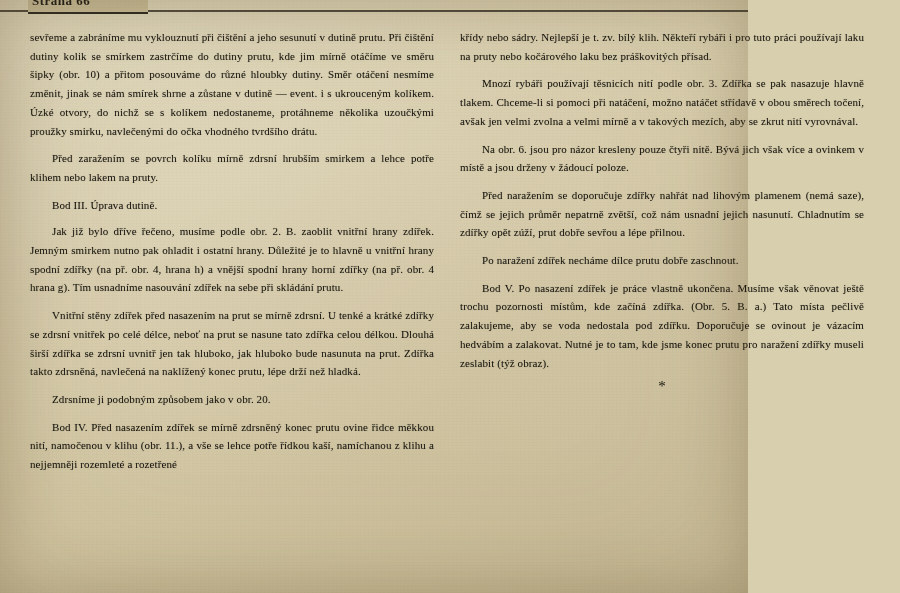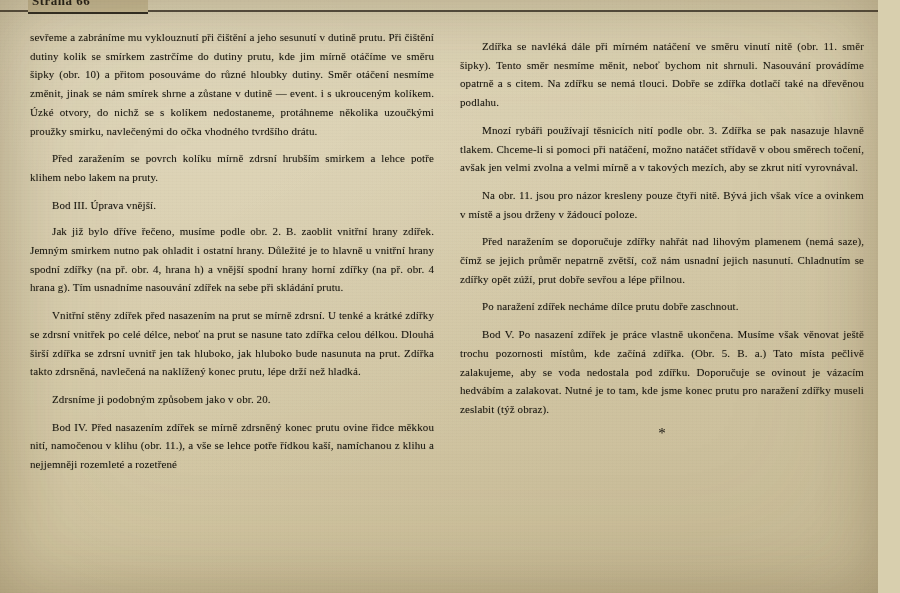--- a/index.html
+++ b/index.html
@@ -3,21 +3,21 @@
 <meta charset="utf-8">
 <style>
   html,body{margin:0;padding:0;}
   body{
     width:900px;height:593px;overflow:hidden;
     background:#d8cfae;
     font-family:"Liberation Serif", serif;
   }
   .page{
     position:relative;
-    width:878px;height:593px;
+    width:748px;height:593px;
     background:
       radial-gradient(ellipse at 20% 10%, rgba(255,255,255,0.14), rgba(255,255,255,0) 60%),
       radial-gradient(ellipse at 80% 90%, rgba(120,100,60,0.10), rgba(0,0,0,0) 65%),
       linear-gradient(180deg,#dcd2b2 0%, #d7ccab 45%, #d2c6a2 100%);
     box-sizing:border-box;
     padding-left:41px;
   }
   
   .grain{
     position:absolute;inset:0;
@@ -104,31 +104,31 @@
 
   <div class="runhead">
     <span class="txt">Strana 66</span>
   </div>
 
   <div class="cols ink">
 
     <div class="col lcol">
       <p class="noindent">sevřeme a zabráníme mu vyklouznutí při čištění a jeho sesunutí v dutině prutu. Při čištění dutiny kolik se smírkem zastrčíme do dutiny prutu, kde jim mírně otáčíme ve směru šipky (obr. 10) a přitom posouváme do různé hloubky dutiny. Směr otáčení nesmíme změnit, jinak se nám smírek shrne a zůstane v dutině — event. i s ukrouceným kolíkem. Úzké otvory, do nichž se s kolíkem nedostaneme, protáhneme několika uzoučkými proužky smirku, navlečenými do očka vhodného tvrdšího drátu.</p>
       <p class="gap">Před zaražením se povrch kolíku mírně zdrsní hrubším smirkem a lehce potře klihem nebo lakem na pruty.</p>
-      <p class="gap">Bod III. Úprava vnější.</p>
+      <p class="gap">Bod III. Úprava dutině.</p>
       <p>Jak již bylo dříve řečeno, musíme podle obr. 2. B. zaoblit vnitřní hrany zdířek. Jemným smirkem nutno pak ohladit i ostatní hrany. Důležité je to hlavně u vnitřní hrany spodní zdířky (na př. obr. 4, hrana h) a vnější spodní hrany horní zdířky (na př. obr. 4 hrana g). Tím usnadníme nasouvání zdířek na sebe při skládání prutu.</p>
       <p class="gap">Vnitřní stěny zdířek před nasazením na prut se mírně zdrsní. U tenké a krátké zdířky se zdrsní vnitřek po celé délce, neboť na prut se nasune tato zdířka celou délkou. Dlouhá širší zdířka se zdrsní uvnitř jen tak hluboko, jak hluboko bude nasunuta na prut. Zdířka takto zdrsněná, navlečená na naklížený konec prutu, lépe drží než hladká.</p>
       <p class="gap">Zdrsníme ji podobným způsobem jako v obr. 20.</p>
       <p class="gap">Bod IV. Před nasazením zdířek se mírně zdrsněný konec prutu ovine řidce měkkou nití, namočenou v klihu (obr. 11.), a vše se lehce potře řídkou kaší, namíchanou z klihu a nejjemněji rozemleté a rozetřené</p>
     </div>
 
     <div class="col rcol">
-      <p class="gap">Zdířka se navléká dále při mírném natáčení ve směru vinutí nitě (obr. 11. směr šipky). Tento směr nesmíme měnit, neboť bychom nit shrnuli. Nasouvání provádíme opatrně a s citem. Na zdířku se nemá tlouci. Dobře se zdířka dotlačí také na dřevěnou podlahu.</p>
+      <p class="noindent">křídy nebo sádry. Nejlepší je t. zv. bílý klih. Někteří rybáři i pro tuto práci používají laku na pruty nebo kočárového laku bez práškovitých přísad.</p>
       <p class="gap">Mnozí rybáři používají těsnicích nití podle obr. 3. Zdířka se pak nasazuje hlavně tlakem. Chceme-li si pomoci při natáčení, možno natáčet střídavě v obou směrech točení, avšak jen velmi zvolna a velmi mírně a v takových mezích, aby se zkrut nití vyrovnával.</p>
-      <p class="gap">Na obr. 11. jsou pro názor kresleny pouze čtyři nitě. Bývá jich však více a ovinkem v místě a jsou drženy v žádoucí poloze.</p>
+      <p class="gap">Na obr. 6. jsou pro názor kresleny pouze čtyři nitě. Bývá jich však více a ovinkem v místě a jsou drženy v žádoucí poloze.</p>
       <p class="gap">Před naražením se doporučuje zdířky nahřát nad lihovým plamenem (nemá saze), čímž se jejich průměr nepatrně zvětší, což nám usnadní jejich nasunutí. Chladnutím se zdířky opět zúží, prut dobře sevřou a lépe přilnou.</p>
       <p class="gap">Po naražení zdířek necháme dílce prutu dobře zaschnout.</p>
       <p class="gap">Bod V. Po nasazení zdířek je práce vlastně ukončena. Musíme však věnovat ještě trochu pozornosti místům, kde začíná zdířka. (Obr. 5. B. a.) Tato místa pečlivě zalakujeme, aby se voda nedostala pod zdířku. Doporučuje se ovinout je vázacím hedvábím a zalakovat. Nutné je to tam, kde jsme konec prutu pro naražení zdířky museli zeslabit (týž obraz).</p>
       <div class="sep">*</div>
 
     </div>
 
   </div>
 
   <div class="grain"></div>

